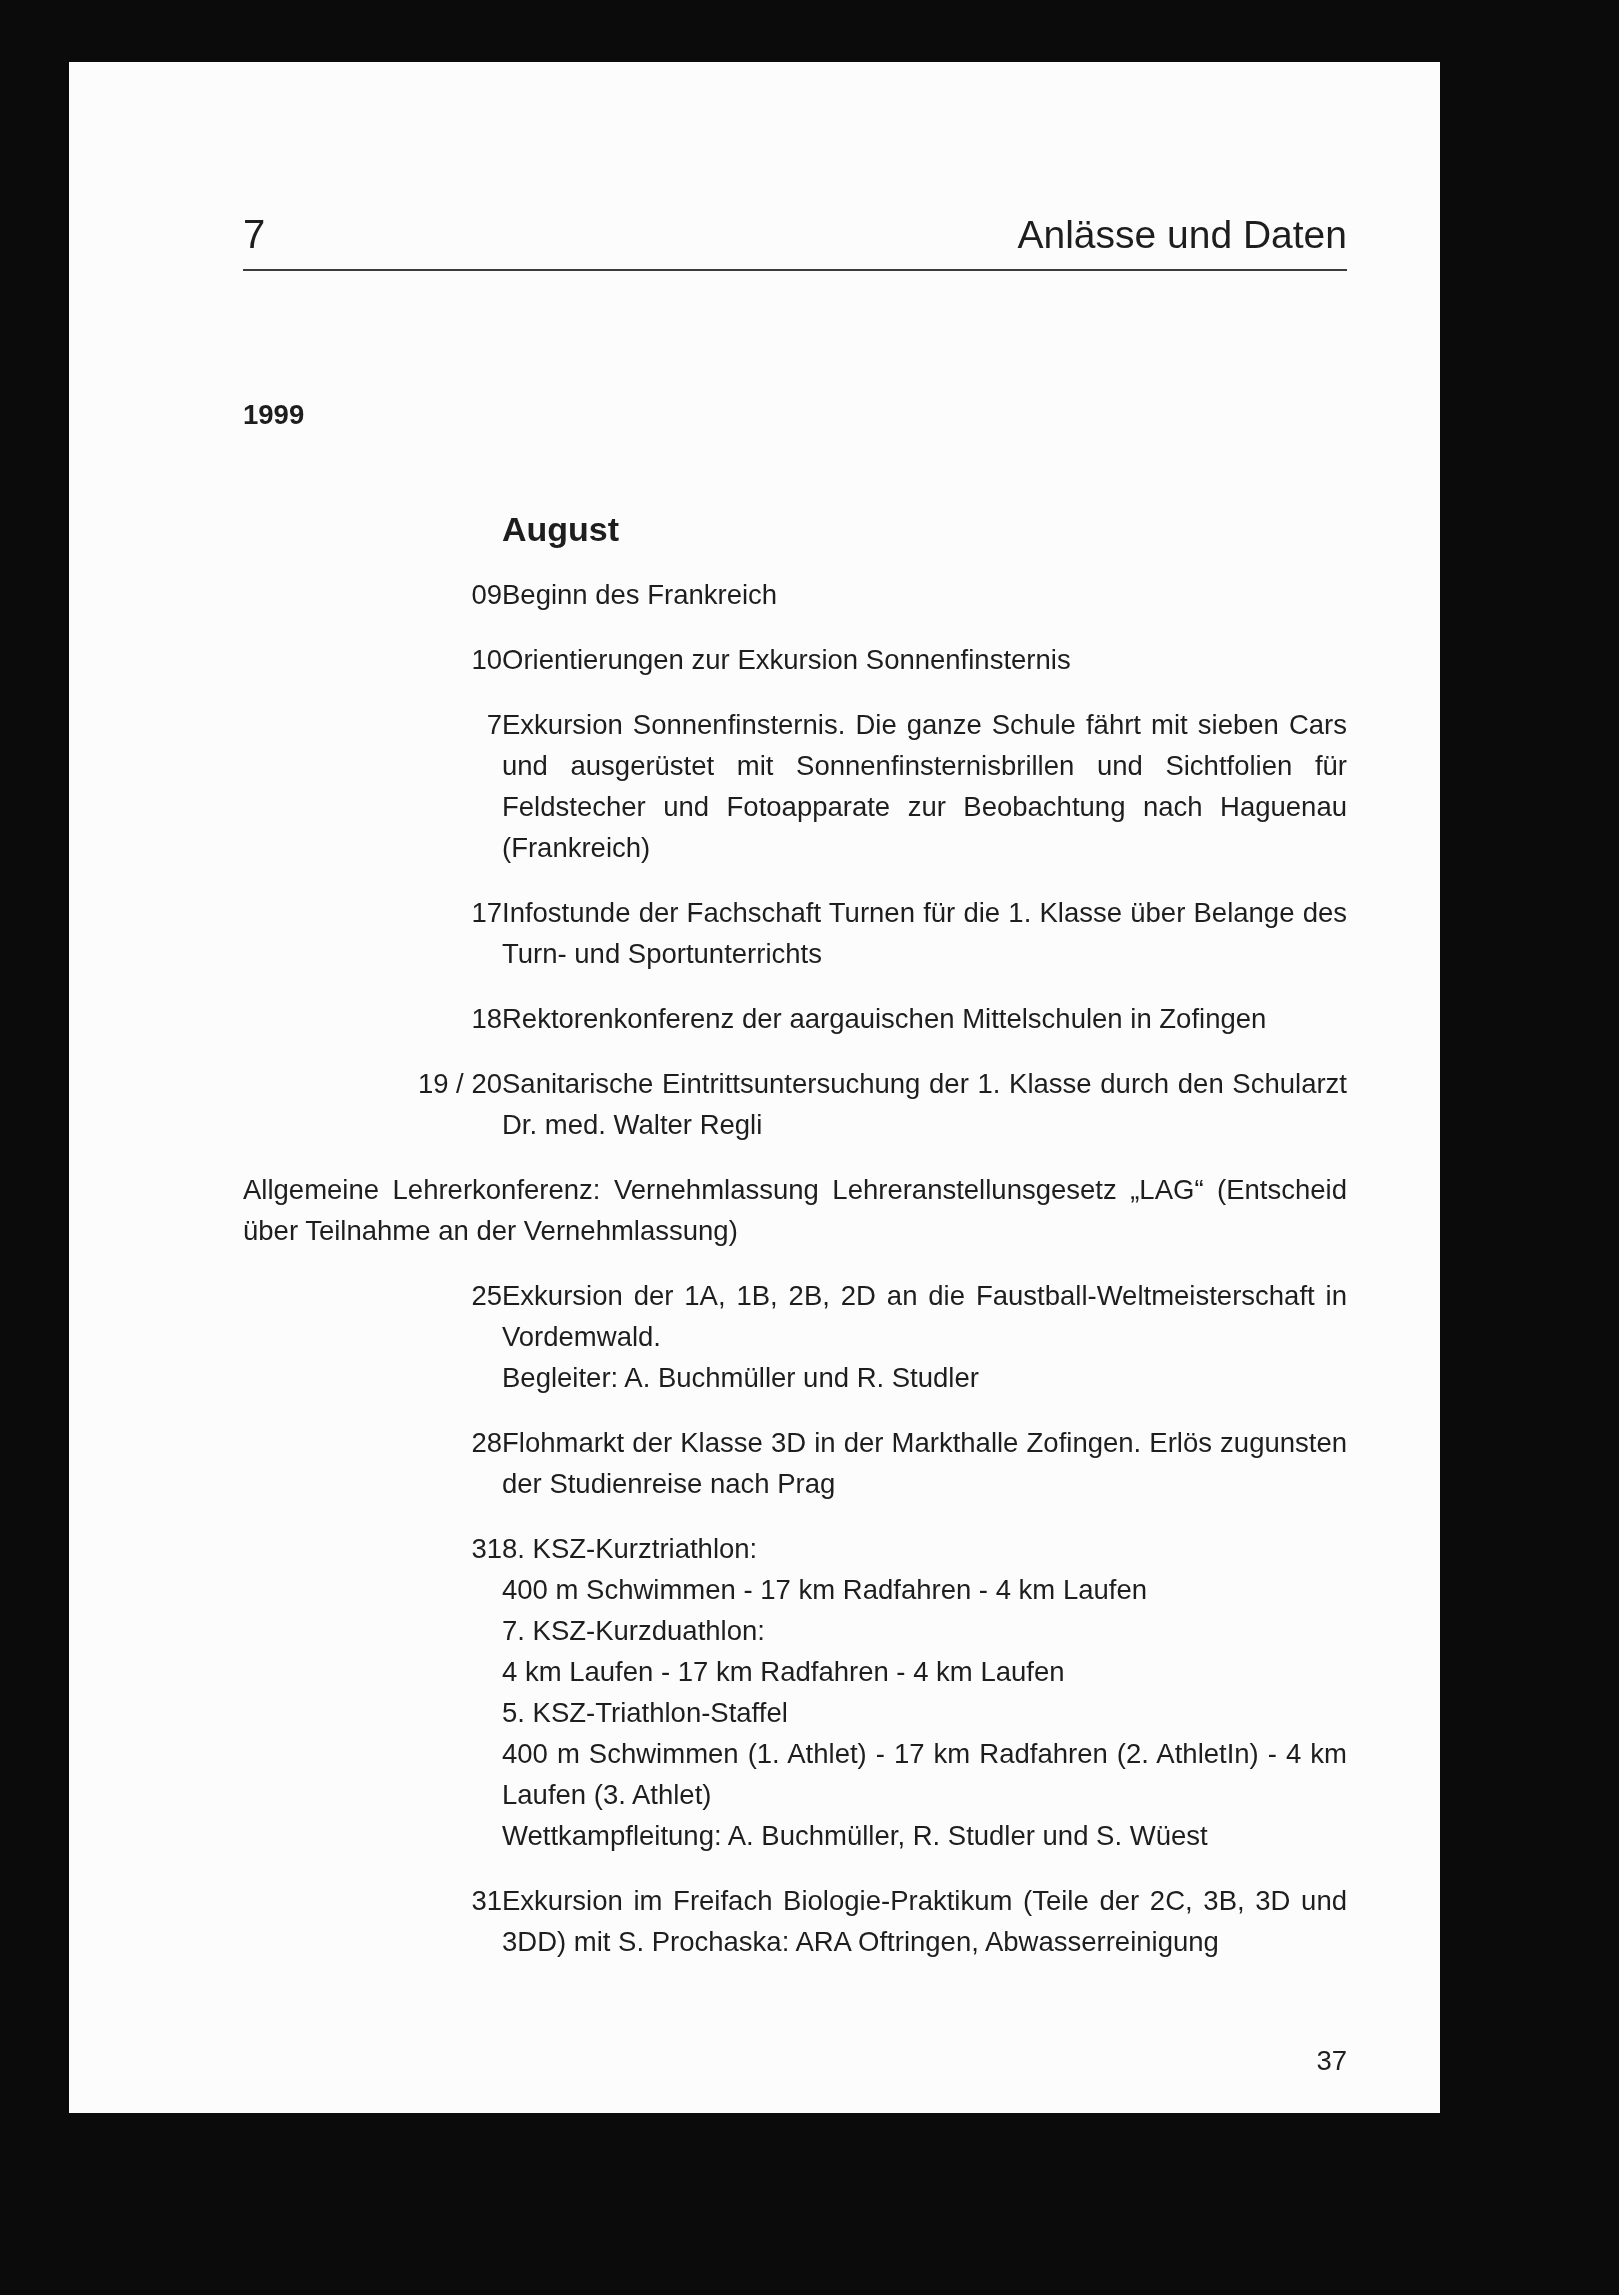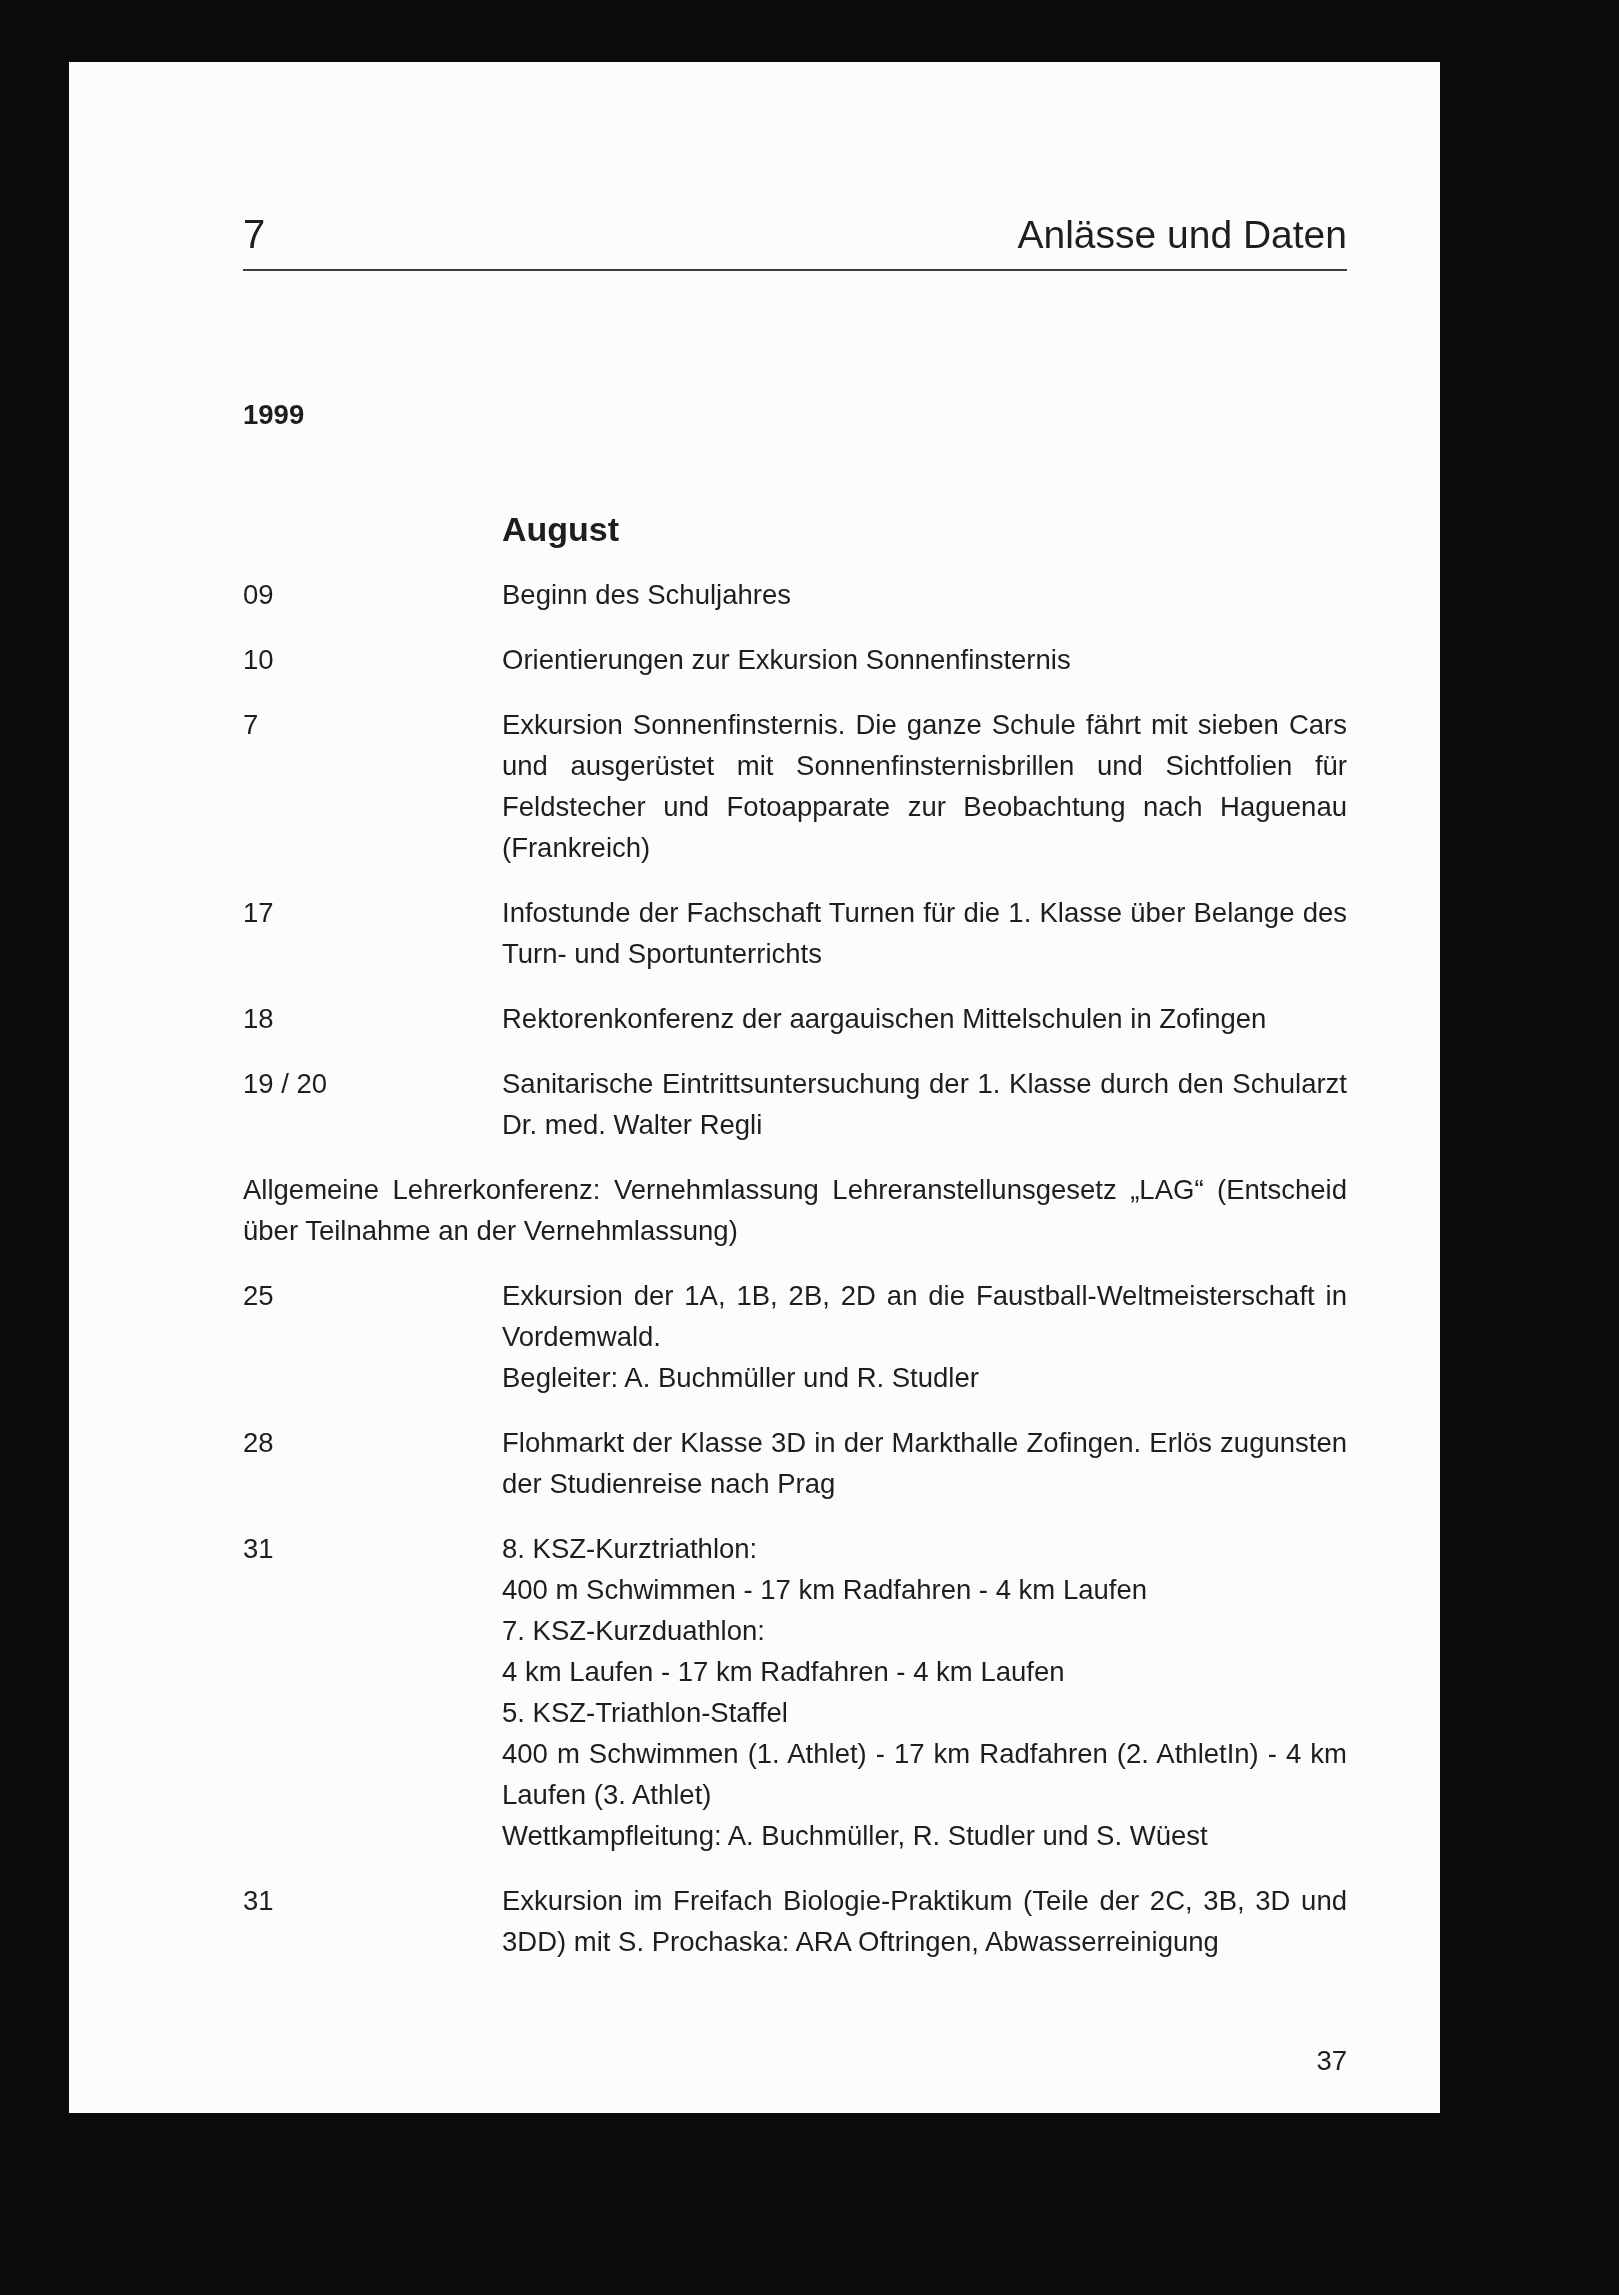--- a/index.html
+++ b/index.html
@@ -59,20 +59,21 @@
     margin-bottom: 24px;
   }
   .event-row {
     display: flex;
     margin-bottom: 24px;
   }
   .event-date {
     flex: 0 0 259px;
     font-size: 27.5px;
     line-height: 41px;
+    text-align: right;
   }
   .event-text {
     flex: 1 1 auto;
     font-size: 27.5px;
     line-height: 41px;
     text-align: justify;
     white-space: pre-line;
     hyphens: manual;
     -webkit-hyphens: manual;
   }
@@ -96,21 +97,21 @@
       <span class="chapter-title">Anlässe und Daten</span>
     </div>
 
     <div class="year-heading">1999</div>
 
     <div class="events">
       <div class="month-heading">August</div>
 
   <div class="event-row">
     <div class="event-date">09</div>
-    <div class="event-text">Beginn des Schuljahres</div>
+    <div class="event-text">Beginn des Frankreich</div>
   </div>
 
   <div class="event-row">
     <div class="event-date">10</div>
     <div class="event-text">Orientierungen zur Exkursion Sonnenfinsternis</div>
   </div>
 
   <div class="event-row">
     <div class="event-date">7</div>
     <div class="event-text">Exkursion Sonnenfinsternis. Die ganze Schule fährt mit sieben Cars und ausgerüstet mit Sonnenfinsternisbrillen und Sichtfolien für Feldstecher und Fotoapparate zur Beobach­tung nach Haguenau (Frankreich)</div>

